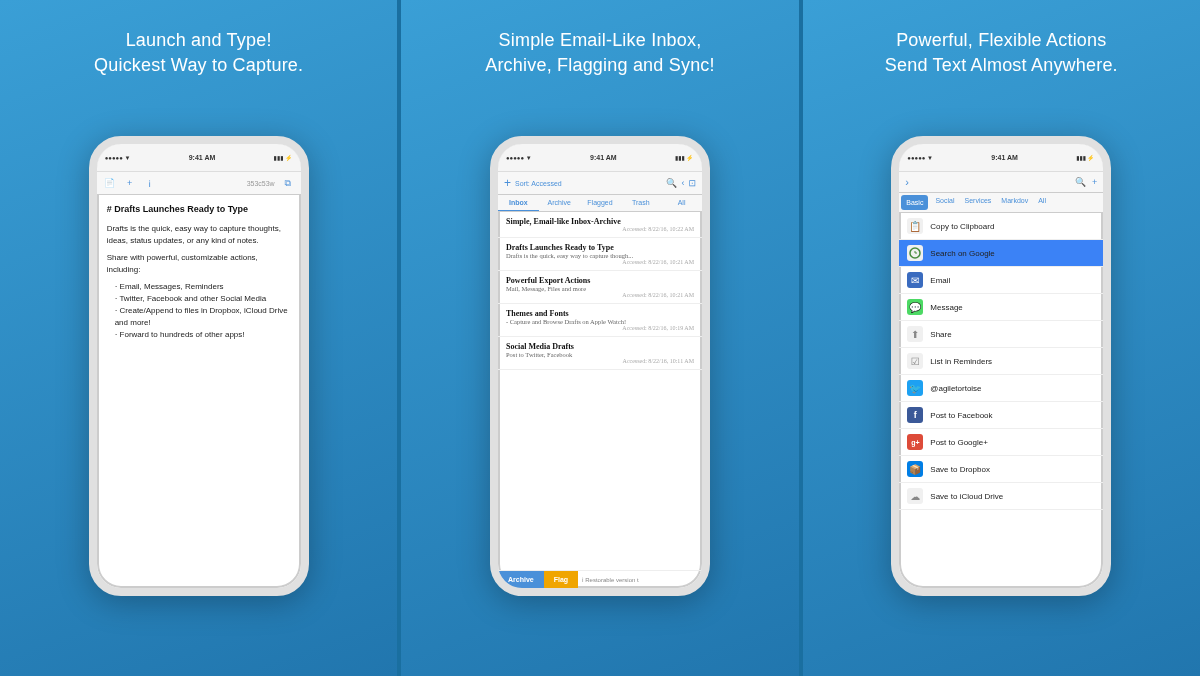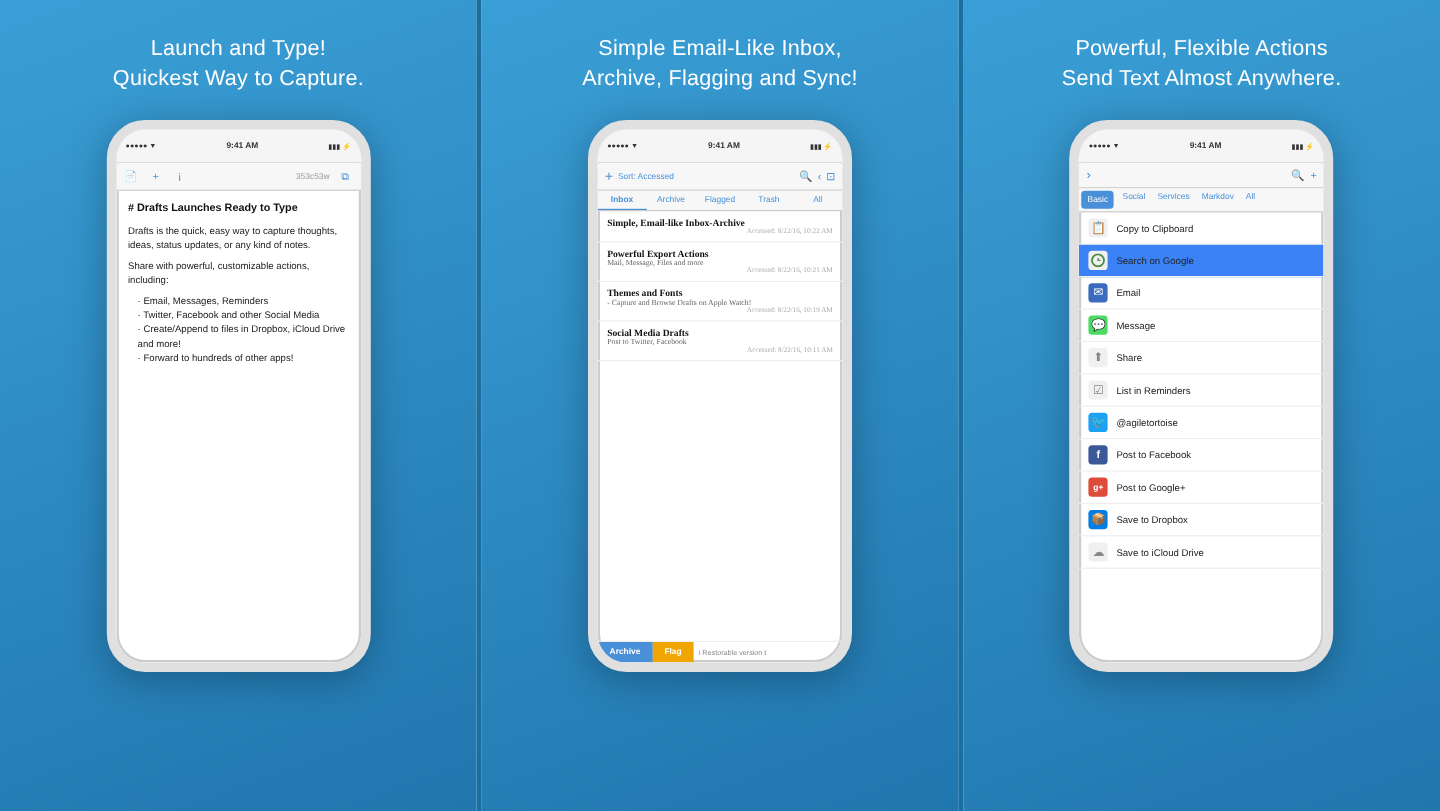--- a/index.html
+++ b/index.html
@@ -13,20 +13,21 @@
     }
 
     .panel {
       flex: 1;
       background: linear-gradient(160deg, #3a9fd6 0%, #2176ae 100%);
       display: flex;
       flex-direction: column;
       align-items: center;
       padding: 28px 20px 20px;
       position: relative;
+      gap: 36px;
     }
     .panel + .panel {
       border-left: 4px solid #1a6fa0;
     }
 
     .panel-title {
       color: #fff;
       font-size: 18px;
       font-weight: 300;
       text-align: center;
@@ -350,20 +351,25 @@
         <div class="tab-item">Flagged</div>
         <div class="tab-item">Trash</div>
         <div class="tab-item">All</div>
       </div>
       <div class="inbox-list">
         <div class="inbox-item">
           <div class="item-title">Simple, Email-like Inbox-Archive</div>
           <div class="item-date">Accessed: 8/22/16, 10:22 AM</div>
         </div>
         <div class="inbox-item">
+          <div class="item-title">Drafts Launches Ready to Type</div>
+          <div class="item-sub">Drafts is the quick, easy way to capture though...</div>
+          <div class="item-date">Accessed: 8/22/16, 10:21 AM</div>
+        </div>
+        <div class="inbox-item">
           <div class="item-title">Powerful Export Actions</div>
           <div class="item-sub">Mail, Message, Files and more</div>
           <div class="item-date">Accessed: 8/22/16, 10:21 AM</div>
         </div>
         <div class="inbox-item">
           <div class="item-title">Themes and Fonts</div>
           <div class="item-sub">- Capture and Browse Drafts on Apple Watch!</div>
           <div class="item-date">Accessed: 8/22/16, 10:19 AM</div>
         </div>
         <div class="inbox-item">

